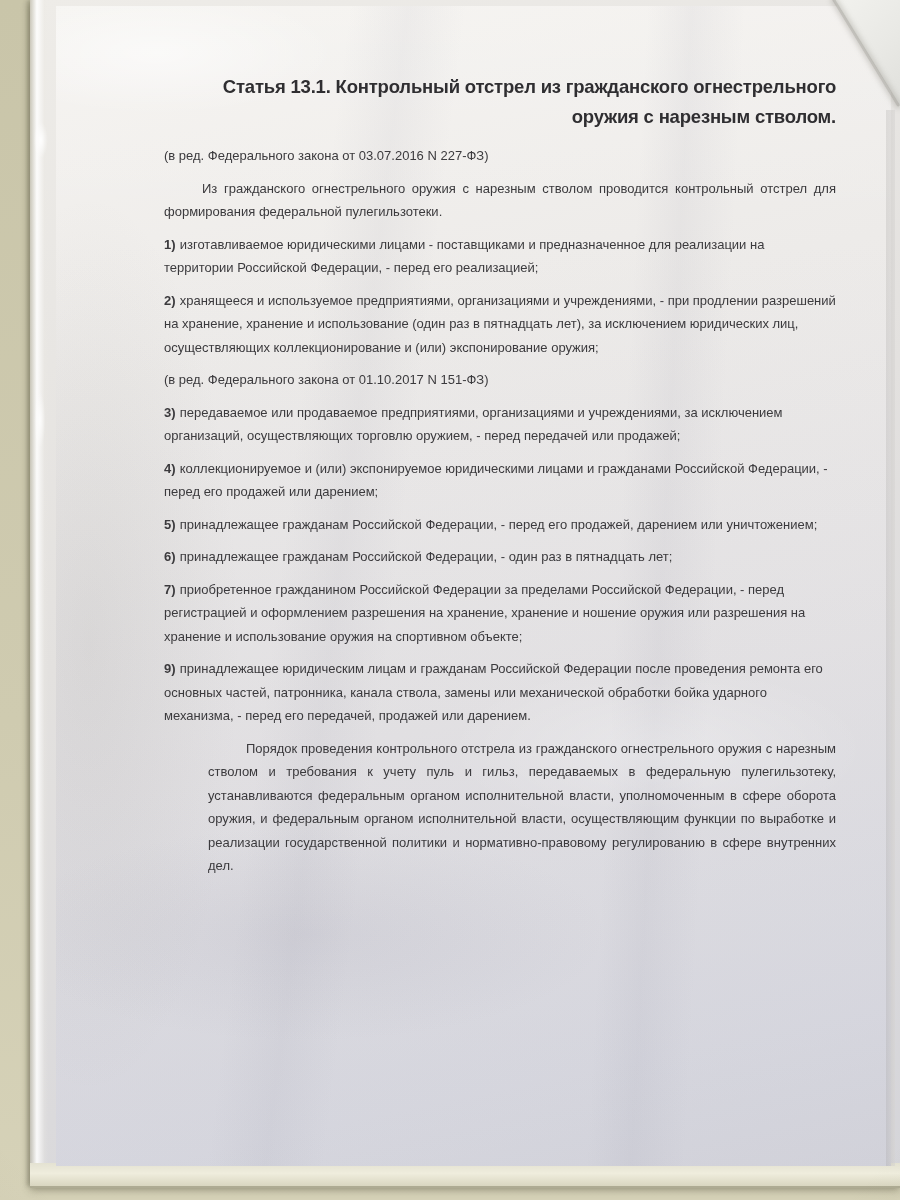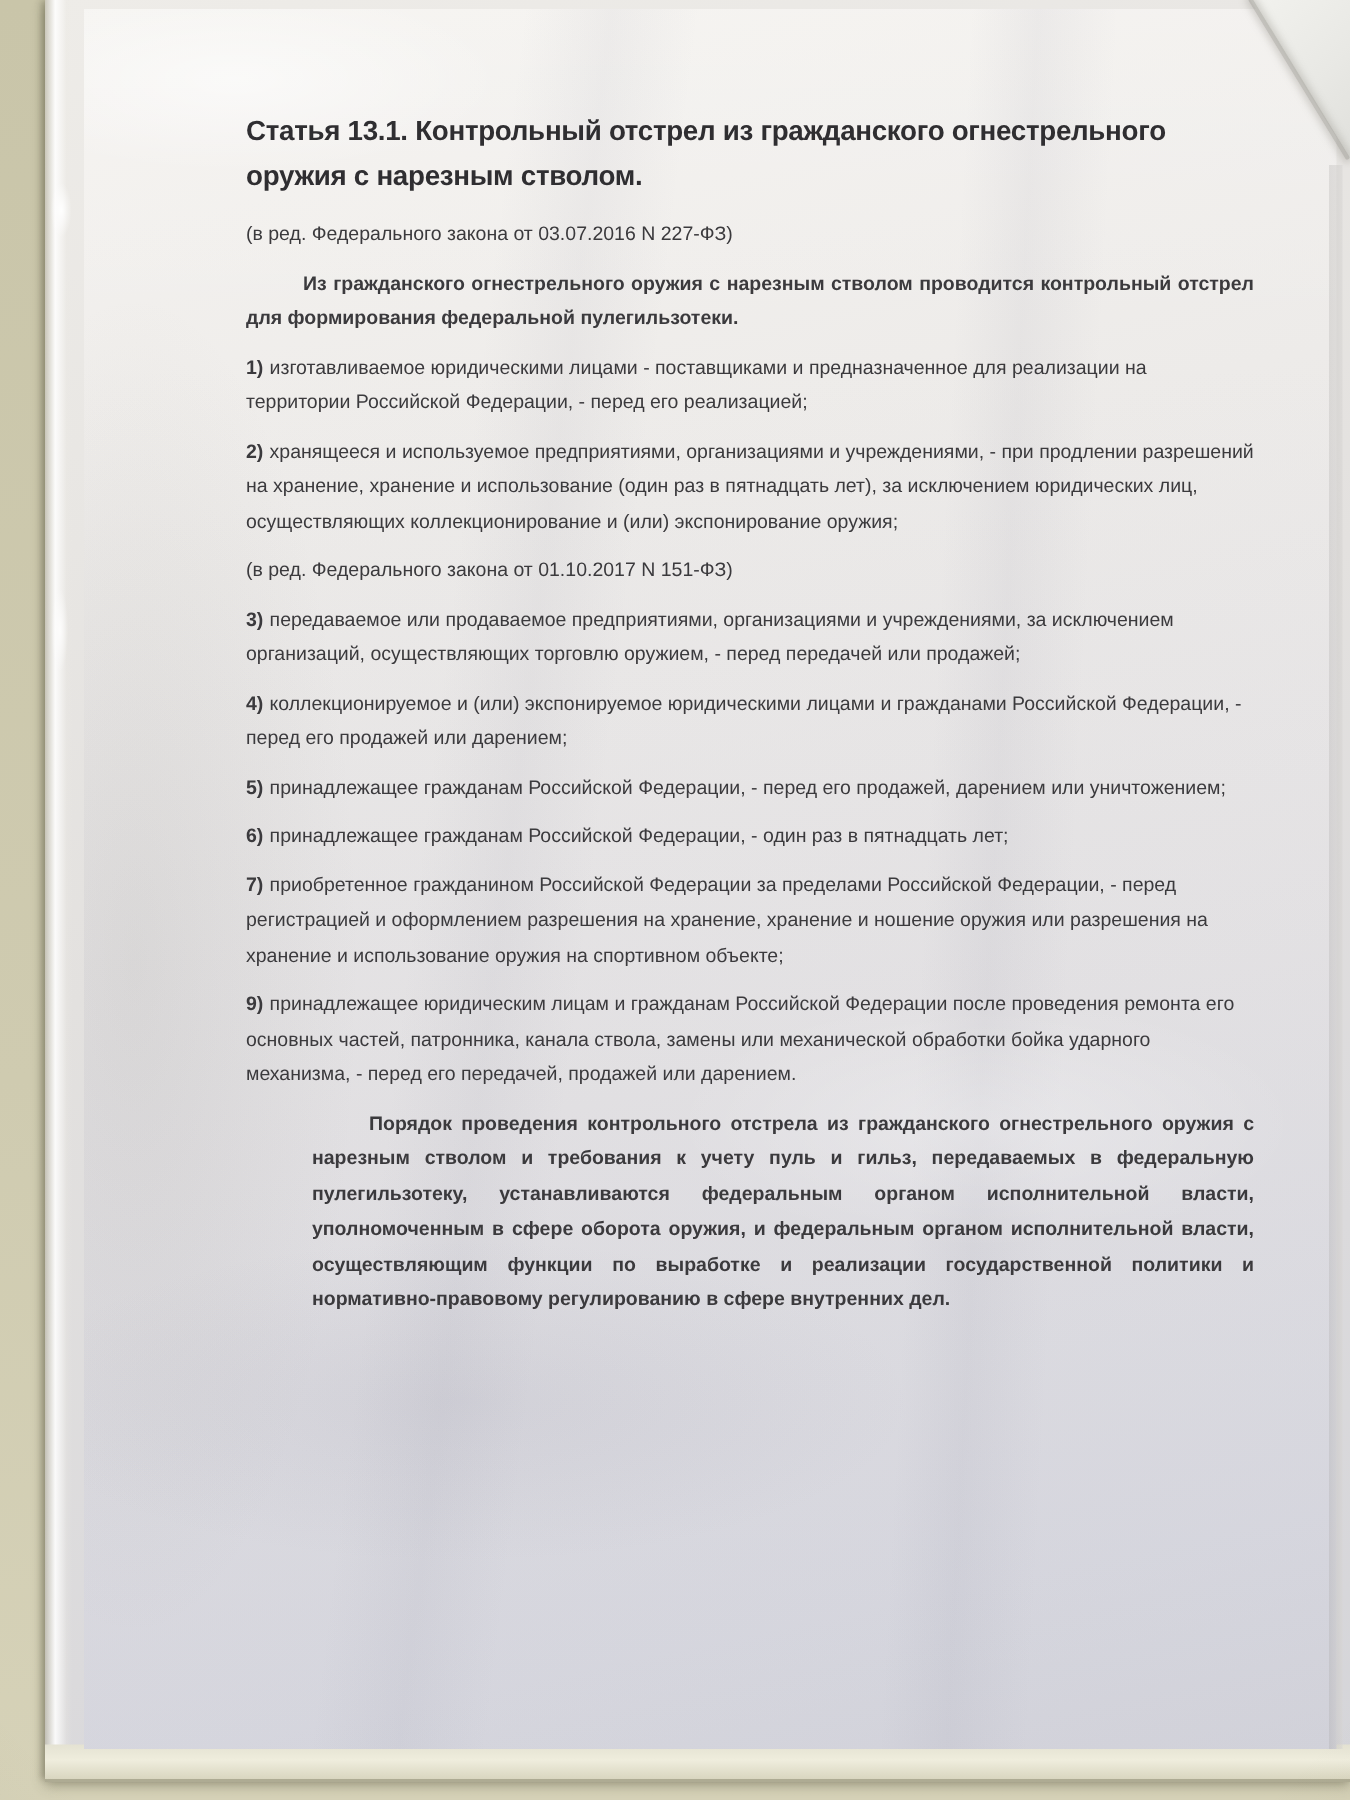--- a/index.html
+++ b/index.html
@@ -45,24 +45,24 @@
     background:rgba(146,144,136,.5);box-shadow:0 0 5px 2px rgba(146,144,136,.35);
     transform:rotate(58.5deg);}
   
   .paper-right-edge{position:absolute;left:886px;top:110px;width:9px;height:1056px;
     background:linear-gradient(to right,rgba(150,148,146,.22),rgba(214,212,210,.55));}
   .vignette{position:absolute;inset:0;pointer-events:none;
     background:radial-gradient(ellipse 120% 115% at 50% 42%, rgba(0,0,0,0) 62%, rgba(60,58,48,.16) 100%);}
   
   .content{position:relative;z-index:2;padding:66px 55px 0 108px;color:#3b3a3d;}
   h1{font-size:18.5px;line-height:30px;font-weight:bold;color:#2f2e31;
-    letter-spacing:-.2px;margin:0 0 12px 0;}
+    letter-spacing:-.2px;margin:0 0 12px 0;text-align:right;}
   .block{font-size:13px;line-height:23.5px;margin:0 0 9px 0;}
   .num{font-weight:bold;margin-right:.32em;}
-  .indent{text-indent:38px;text-align:justify;font-weight:bold;}
+  .indent{text-indent:38px;text-align:justify;}
   .justify{text-align:justify;margin-left:44px;}
 </style>
 </head>
 <body>
 
 <div class="scene">
   <div class="sleeve"></div>
   <div class="sleeve-edge-left"></div>
   <div class="sleeve-bottom"></div>
 

